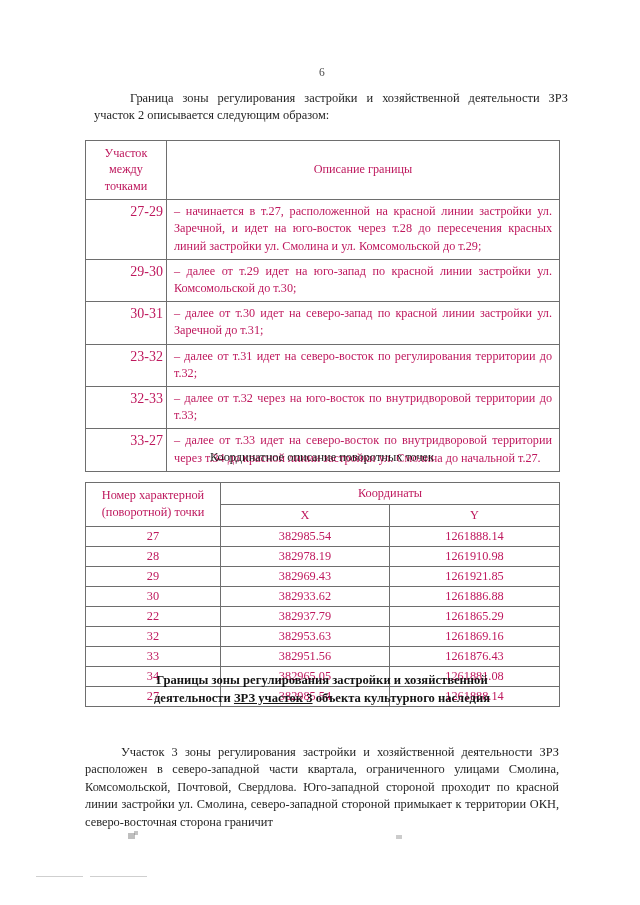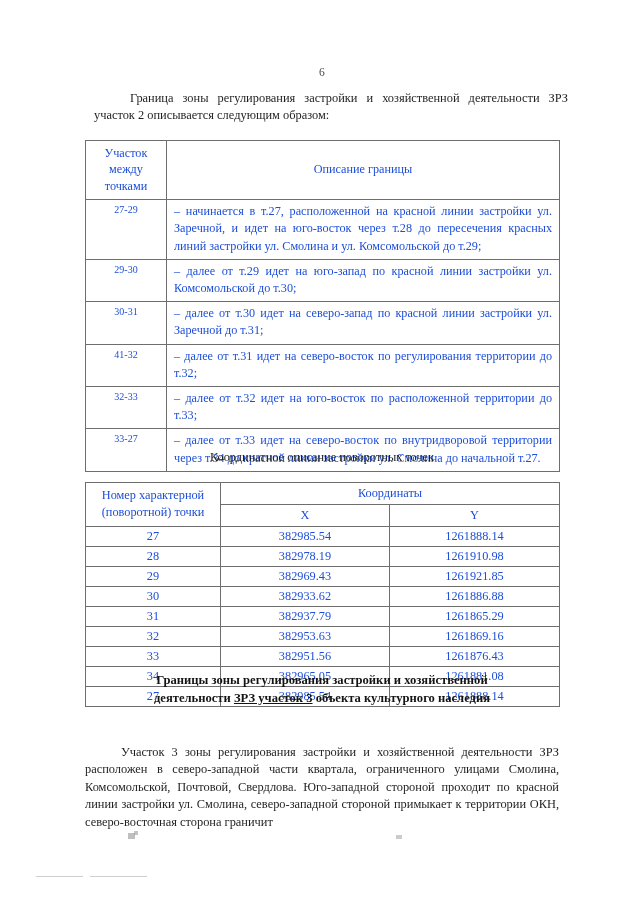--- a/index.html
+++ b/index.html
@@ -58,39 +58,39 @@
   
   table {
     border-collapse: collapse;
     width: 474px;
     table-layout: fixed;
   }
   table td, table th {
     border: 1px solid #6e6e6e;
     font-weight: normal;
     vertical-align: top;
-    color: #1d4ed8;
+    color: #be185d;
   }
 
   
   .tbl-border {
     position: absolute;
     left: 0;
     top: 140px;
   }
   .tbl-border th {
     font-size: 12.2px;
     line-height: 16.4px;
     text-align: center;
     vertical-align: middle;
     padding: 4px 4px 5px;
   }
   .tbl-border td.seg {
-    font-size: 10px;
-    text-align: center;
+    font-size: 14px;
+    text-align: right;
     vertical-align: top;
     padding: 4px 3px 4px;
     white-space: nowrap;
   }
   .tbl-border td.desc {
     font-size: 12.2px;
     line-height: 17.2px;
     text-align: justify;
     padding: 3px 7px 4px 7px;
     hyphens: none;
@@ -222,26 +222,26 @@
         </tr>
         <tr>
           <td class="seg">29-30</td>
           <td class="desc">– далее от т.29 идет на юго-запад по красной линии застройки ул. Комсомольской до т.30;</td>
         </tr>
         <tr>
           <td class="seg">30-31</td>
           <td class="desc">– далее от т.30 идет на северо-запад по красной линии застройки ул. Заречной до т.31;</td>
         </tr>
         <tr>
-          <td class="seg">41-32</td>
+          <td class="seg">23-32</td>
           <td class="desc">– далее от т.31 идет на северо-восток по регулирования территории до т.32;</td>
         </tr>
         <tr>
           <td class="seg">32-33</td>
-          <td class="desc">– далее от т.32 идет на юго-восток по расположенной территории до т.33;</td>
+          <td class="desc">– далее от т.32 через на юго-восток по внутридворовой территории до т.33;</td>
         </tr>
         <tr>
           <td class="seg">33-27</td>
           <td class="desc">– далее от т.33 идет на северо-восток по внутридворовой территории через т.34 до красной линии застройки ул. Смолина до начальной т.27.</td>
         </tr>
       </tbody>
     </table>
 
     <div class="coord-caption">Координатное описание поворотных точек</div>
 
@@ -276,21 +276,21 @@
           <td class="num">29</td>
           <td class="num">382969.43</td>
           <td class="num">1261921.85</td>
         </tr>
         <tr>
           <td class="num">30</td>
           <td class="num">382933.62</td>
           <td class="num">1261886.88</td>
         </tr>
         <tr>
-          <td class="num">31</td>
+          <td class="num">22</td>
           <td class="num">382937.79</td>
           <td class="num">1261865.29</td>
         </tr>
         <tr>
           <td class="num">32</td>
           <td class="num">382953.63</td>
           <td class="num">1261869.16</td>
         </tr>
         <tr>
           <td class="num">33</td>

